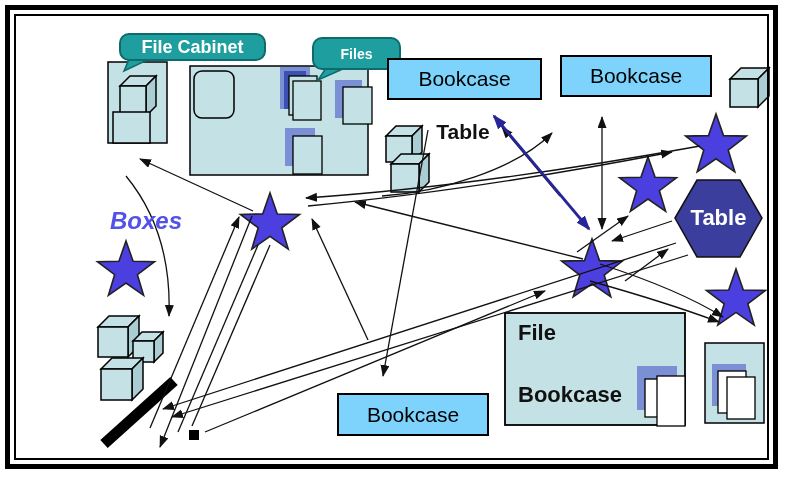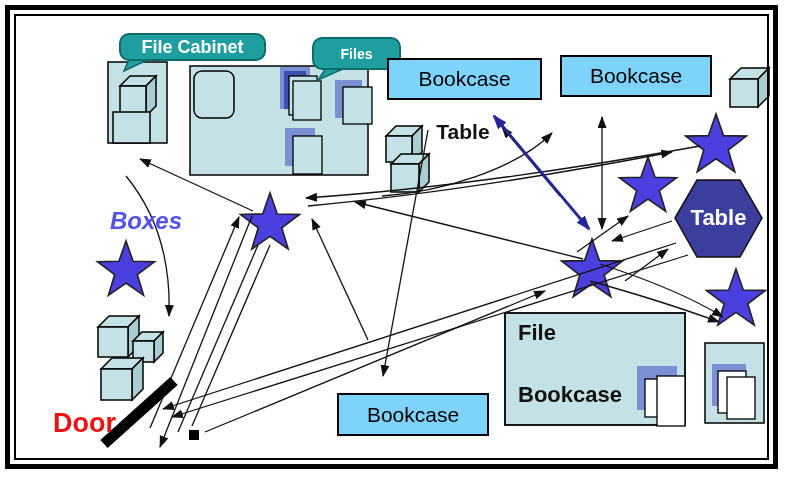--- a/index.html
+++ b/index.html
@@ -160,17 +160,16 @@
     <div>Table</div>
   </div>
 
   <div class="lbl" style="left:110px;top:207px;font-size:24px;font-weight:bold;font-style:italic;color:#5252E8;">Boxes</div>
 
   <div class="lbl" style="left:675px;top:205px;width:87px;text-align:center;font-size:22px;font-weight:bold;color:#fff;">Table</div>
 
   <div class="lbl blacktxt" style="left:518px;top:320px;font-size:22px;">File</div>
   <div class="lbl blacktxt" style="left:518px;top:382px;font-size:22px;">Bookcase</div>
 
-  <div class="lbl" style="left:53px;top:408px;font-size:27px;font-weight:bold;color:#EE1111;">Door</div>
 
   <div class="frame-outer"></div>
   <div class="frame-inner"></div>
 </div>
 
 </body></html>

